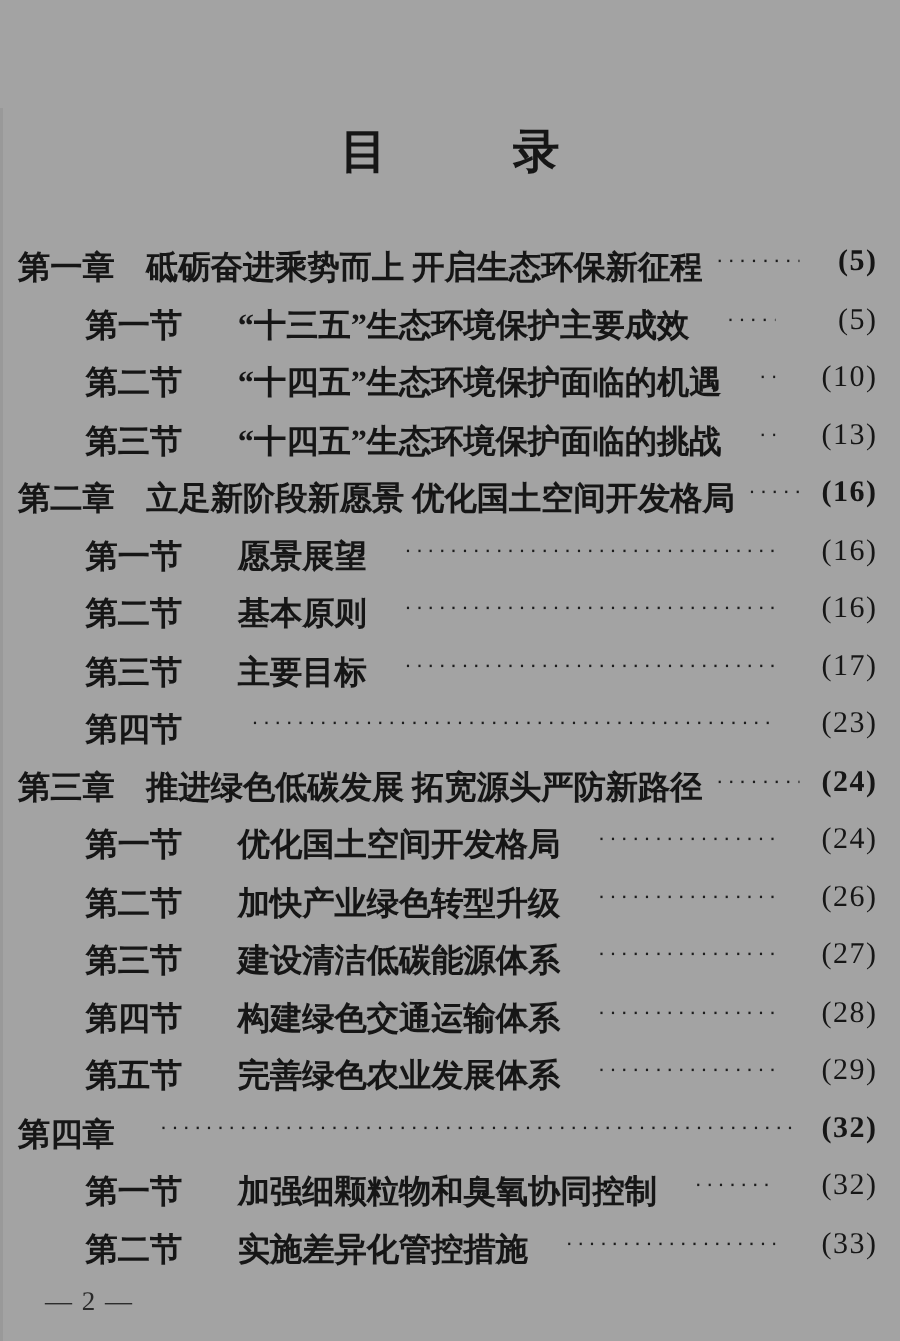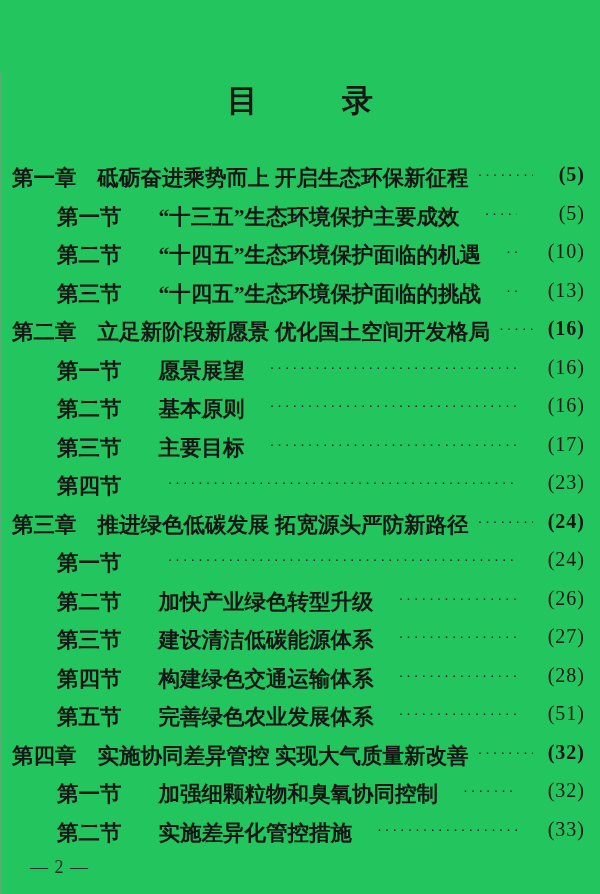--- a/index.html
+++ b/index.html
@@ -1,20 +1,20 @@
 <!DOCTYPE html>
 <html><head>
 <meta charset="utf-8">
 <style>
   html, body { margin: 0; padding: 0; background: #ffffff; }
   .page {
     position: relative;
     width: 600px;
     height: 894px;
-    background: #22c55e;
+    background: #a3a3a3;
     overflow: hidden;
     font-family: "Liberation Sans", sans-serif;
     color: #161616;
   }
   .scan-edge {
     position: absolute;
     left: 0;
     top: 72px;
     bottom: 0;
     width: 2px;
@@ -148,20 +148,21 @@
       <span class="pagenum">(23)</span>
     </div>
       <div class="toc-row chapter">
       <span class="label">第三章</span>
       <span class="title">推进绿色低碳发展 拓宽源头严防新路径</span>
       <span class="leader">························································································································</span>
       <span class="pagenum">(24)</span>
     </div>
       <div class="toc-row section">
       <span class="label">第一节</span>
+      <span class="title">优化国土空间开发格局</span>
       <span class="leader">························································································································</span>
       <span class="pagenum">(24)</span>
     </div>
       <div class="toc-row section">
       <span class="label">第二节</span>
       <span class="title">加快产业绿色转型升级</span>
       <span class="leader">························································································································</span>
       <span class="pagenum">(26)</span>
     </div>
       <div class="toc-row section">
@@ -173,25 +174,24 @@
       <div class="toc-row section">
       <span class="label">第四节</span>
       <span class="title">构建绿色交通运输体系</span>
       <span class="leader">························································································································</span>
       <span class="pagenum">(28)</span>
     </div>
       <div class="toc-row section">
       <span class="label">第五节</span>
       <span class="title">完善绿色农业发展体系</span>
       <span class="leader">························································································································</span>
-      <span class="pagenum">(51)</span>
+      <span class="pagenum">(29)</span>
     </div>
       <div class="toc-row chapter">
       <span class="label">第四章</span>
-      <span class="title">实施协同差异管控 实现大气质量新改善</span>
       <span class="leader">························································································································</span>
       <span class="pagenum">(32)</span>
     </div>
       <div class="toc-row section">
       <span class="label">第一节</span>
       <span class="title">加强细颗粒物和臭氧协同控制</span>
       <span class="leader">························································································································</span>
       <span class="pagenum">(32)</span>
     </div>
       <div class="toc-row section">

